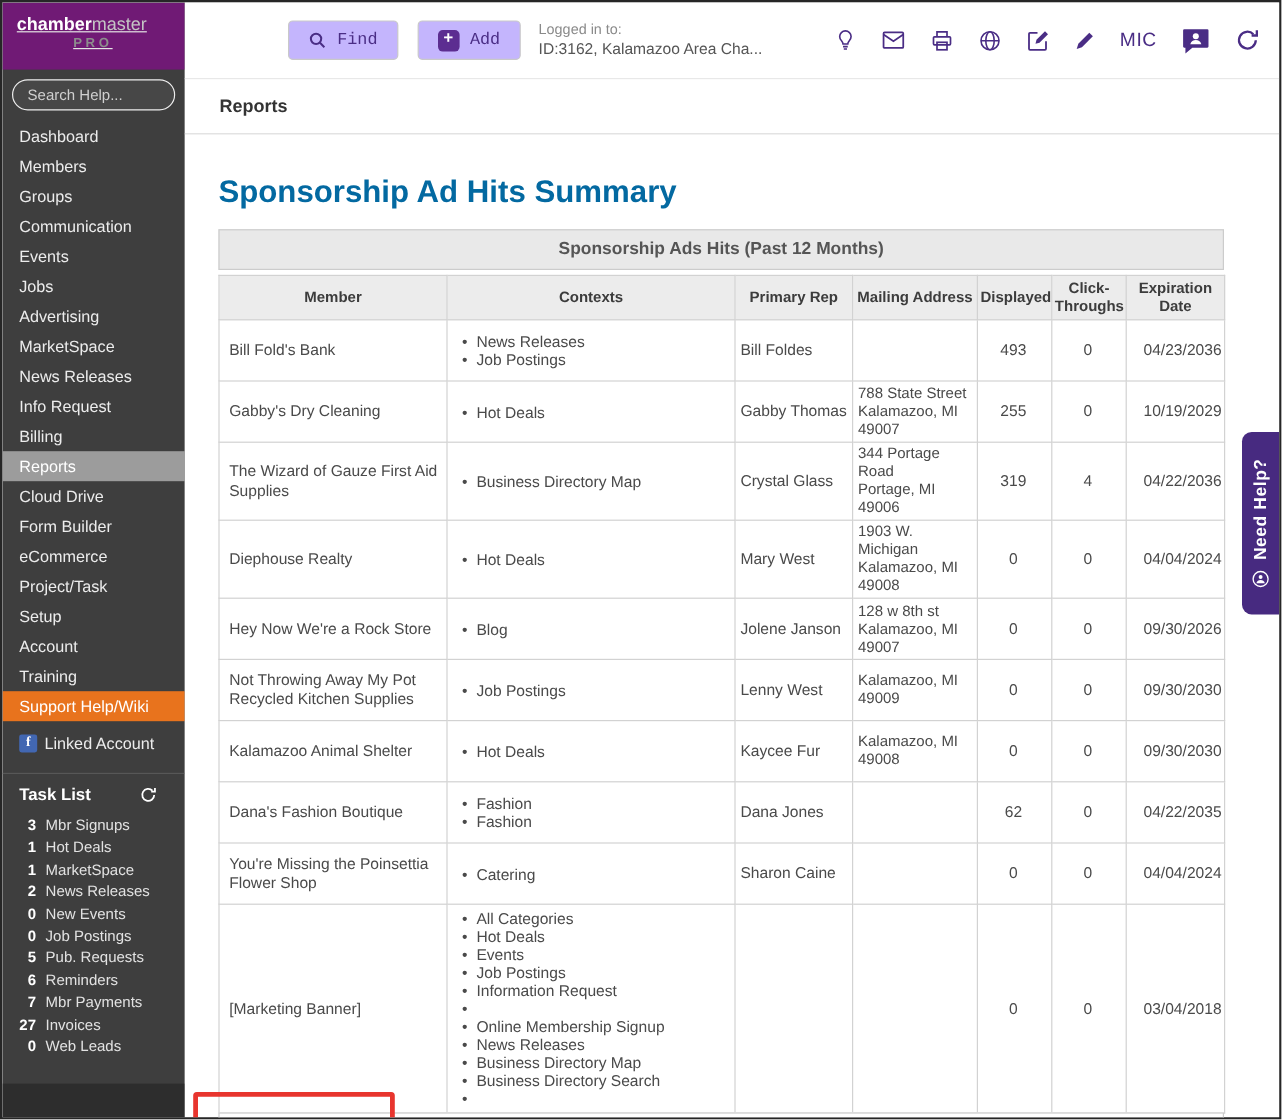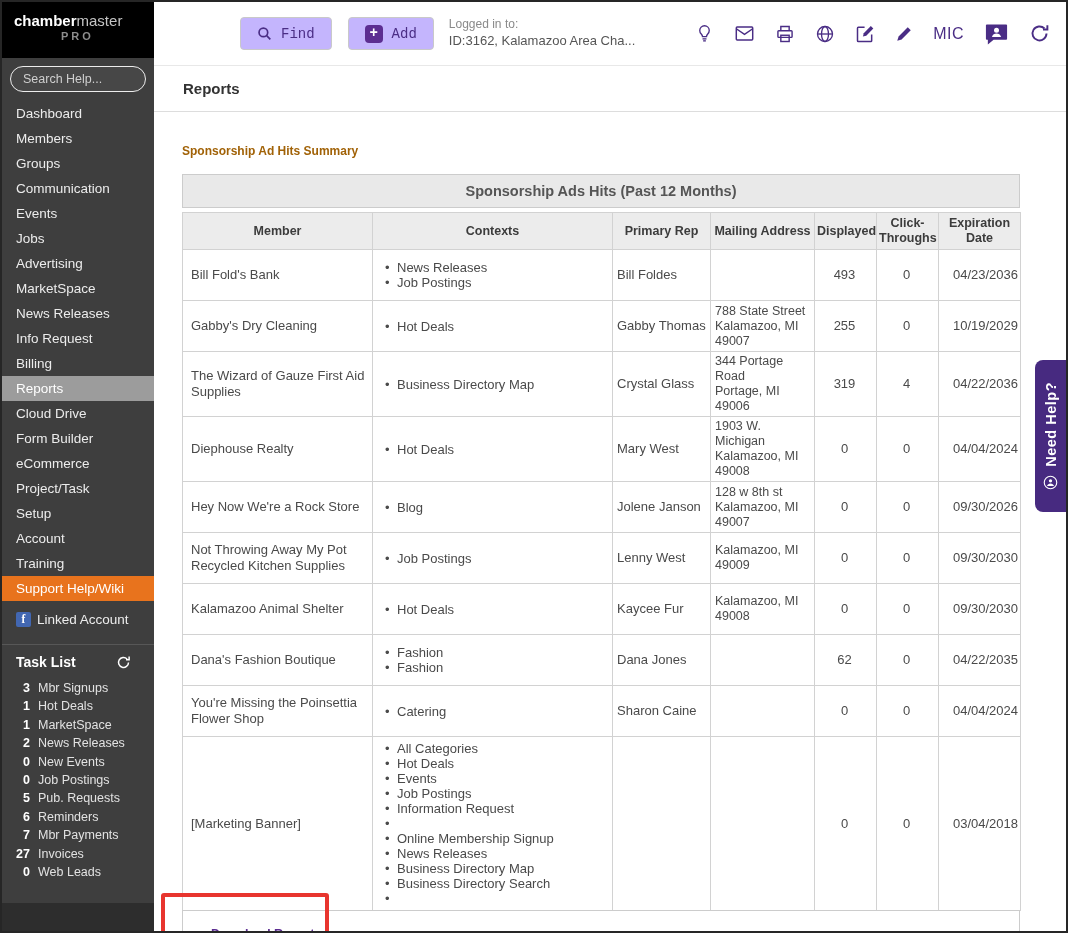--- a/index.html
+++ b/index.html
@@ -2,21 +2,21 @@
 <html><head>
 <meta charset="utf-8">
 <style>
   *{margin:0;padding:0;box-sizing:border-box;}
   html,body{width:1068px;height:933px;}
   body{font-family:"Liberation Sans",sans-serif;background:#fff;}
   .page{position:relative;width:1068px;height:933px;border:2px solid #262626;overflow:hidden;background:#fff;}
 
   
   .sidebar{position:absolute;left:0;top:0;bottom:0;width:152px;background:#3e3e3e;color:#e4e4e4;overflow:hidden;}
-  .logo-area{height:56px;background:#000000;padding:10px 3px 0 12px;}
+  .logo-area{height:56px;background:#701a75;padding:10px 3px 0 12px;text-decoration:underline;}
   .logo-line{font-size:15px;}
   .logo-bold{color:#fff;font-weight:bold;}
   .logo-light{color:#c4c4c4;}
   .logo-sub{font-size:11px;font-weight:bold;color:#8d8d8d;letter-spacing:3px;margin-left:47px;margin-top:1px;}
   .search-wrap{padding:8px 8px 4px;}
   .search-input{width:100%;height:26px;border-radius:13px;border:1.5px solid #ededed;background:#474747;color:#ddd;padding:0 12px;font-size:12.5px;outline:none;font-family:inherit;}
   .search-input::placeholder{color:#cfcfcf;}
   .nav{margin-top:5px;}
   .nav-item{height:25px;line-height:25px;padding-left:14px;font-size:13.5px;color:#ececec;cursor:pointer;white-space:nowrap;}
   .nav-item.selected{background:#9c9c9c;color:#fff;}
@@ -37,21 +37,21 @@
   .btn{display:flex;align-items:center;gap:9px;height:33px;padding:0 16px;background:#c4b5fd;border:1px solid #c9c9c9;border-radius:4px;color:#4a2d85;font-size:14px;font-family:Liberation Mono, monospace;cursor:pointer;}
   .add-btn{margin-left:16px;}
   .plus-box{display:inline-block;width:18px;height:18px;background:#5c2d91;color:#fff;border-radius:4px;font-size:14px;font-weight:bold;line-height:17px;text-align:center;}
   .login-info{margin-left:15px;font-size:12px;color:#8a8a8a;line-height:1.3;}
   .login-value{font-size:13px;color:#555;}
   .topbar-icons{margin-left:auto;display:flex;align-items:center;gap:20px;padding-right:16px;}
   .icon-btn{display:flex;align-items:center;cursor:pointer;background:none;border:none;padding:0;}
   .mic{font-size:16px;font-weight:normal;color:#4a2d85;letter-spacing:.5px;cursor:pointer;}
   .page-titlebar{height:46px;border-bottom:1px solid #ddd;display:flex;align-items:center;padding-left:29px;font-size:15px;font-weight:bold;color:#333;}
   .content{padding:20px 24px 0 28px;}
-  .report-heading{font-size:12px;color:#a16207;margin:12px 0 16px;font-weight:bold;}
+  .report-heading{font-size:26px;color:#0369a1;margin:12px 0 16px;font-weight:bold;}
 
   
   .tbl-wrap{width:838px;}
   .tbl-title{height:34px;line-height:32px;text-align:center;background:#e9e9e9;border:1px solid #ccc;font-weight:bold;font-size:14.5px;color:#555;margin-bottom:4px;}
   table.report{width:838px;border-collapse:collapse;table-layout:fixed;font-size:13px;color:#4a4a4a;}
   table.report th,table.report td{border:1px solid #d2d2d2;vertical-align:middle;}
   table.report th{background:#ececec;font-size:12.5px;color:#3c3c3c;padding:3px 2px;text-align:center;font-weight:bold;line-height:15px;}
   table.report td{padding:2px 4px;background:#fff;line-height:16px;}
   .cell-member{padding-left:8px !important;}
   .ctx-list{list-style:none;margin:0;padding:2px 0 2px 8px;}

